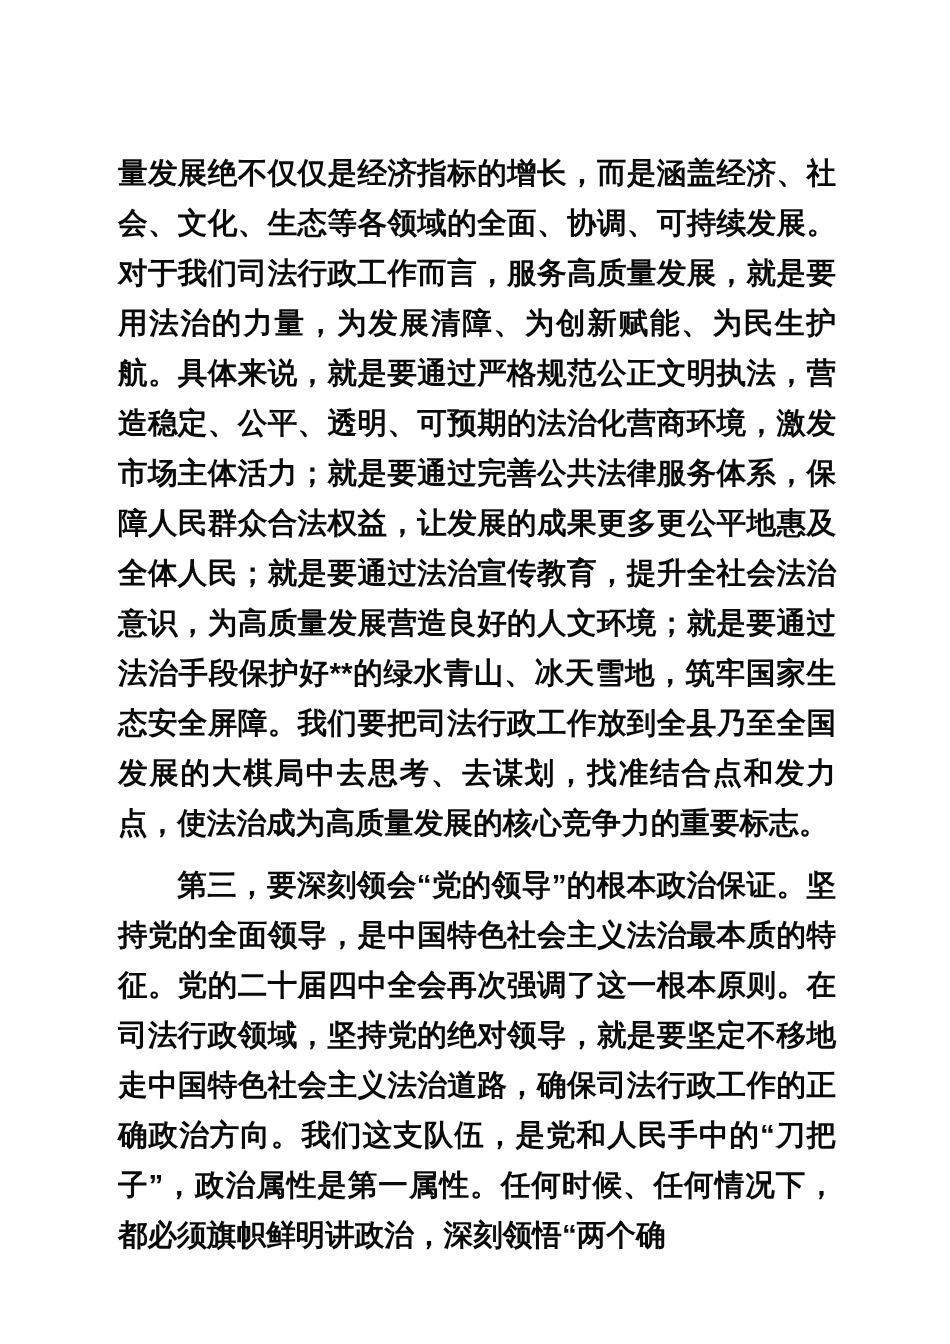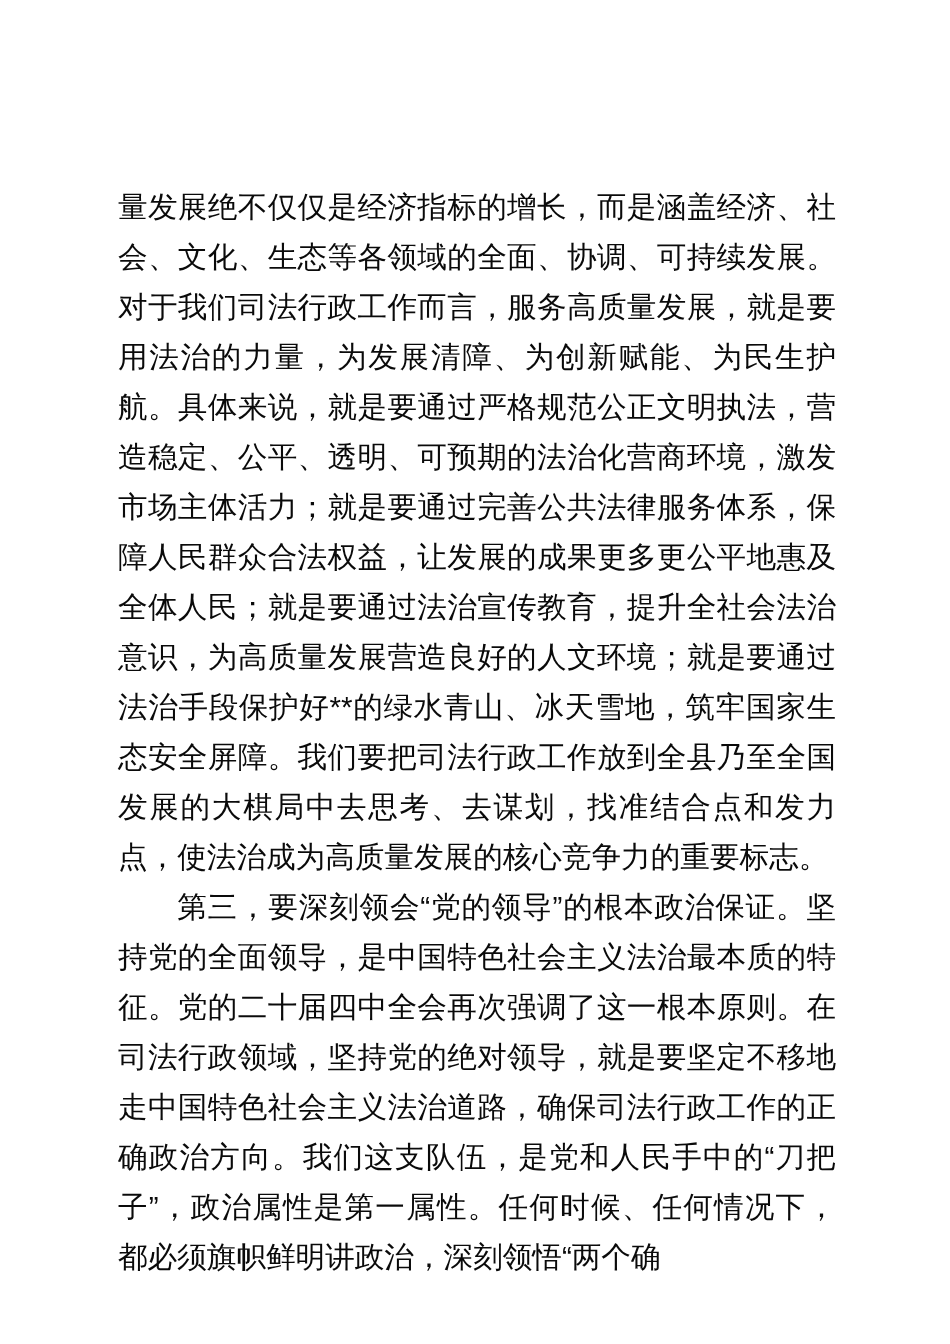--- a/index.html
+++ b/index.html
@@ -18,41 +18,42 @@
   .page {
     position: relative;
     width: 950px;
     height: 1344px;
     background: #ffffff;
     box-sizing: border-box;
   }
   .page-body {
     position: absolute;
     left: 118px;
-    top: 182px;
+    top: 148px;
     width: 718px;
+    font-weight: bold;
   }
   .para {
     margin: 0;
     padding: 0;
     font-size: 29.6px;
     line-height: 50px;
     letter-spacing: 0px;
     text-align: justify;
     text-justify: inter-character;
     text-align-last: left;
     color: #0a0a0a;
     word-break: break-all;
     white-space: normal;
   }
   .para.indent {
     text-indent: 59.2px;
   }
   .para + .para {
-    margin-top: 0px;
+    margin-top: 12px;
   }
 </style>
 </head>
 <body>
 
 <div class="page">
   <div class="page-body">
     <p class="para">量发展绝不仅仅是经济指标的增长，而是涵盖经济、社会、文化、生态等各领域的全面、协调、可持续发展。对于我们司法行政工作而言，服务高质量发展，就是要用法治的力量，为发展清障、为创新赋能、为民生护航。具体来说，就是要通过严格规范公正文明执法，营造稳定、公平、透明、可预期的法治化营商环境，激发市场主体活力；就是要通过完善公共法律服务体系，保障人民群众合法权益，让发展的成果更多更公平地惠及全体人民；就是要通过法治宣传教育，提升全社会法治意识，为高质量发展营造良好的人文环境；就是要通过法治手段保护好**的绿水青山、冰天雪地，筑牢国家生态安全屏障。我们要把司法行政工作放到全县乃至全国发展的大棋局中去思考、去谋划，找准结合点和发力点，使法治成为高质量发展的核心竞争力的重要标志。</p>
     <p class="para indent">第三，要深刻领会“党的领导”的根本政治保证。坚持党的全面领导，是中国特色社会主义法治最本质的特征。党的二十届四中全会再次强调了这一根本原则。在司法行政领域，坚持党的绝对领导，就是要坚定不移地走中国特色社会主义法治道路，确保司法行政工作的正确政治方向。我们这支队伍，是党和人民手中的“刀把子”，政治属性是第一属性。任何时候、任何情况下，都必须旗帜鲜明讲政治，深刻领悟“两个确</p>
   </div>

